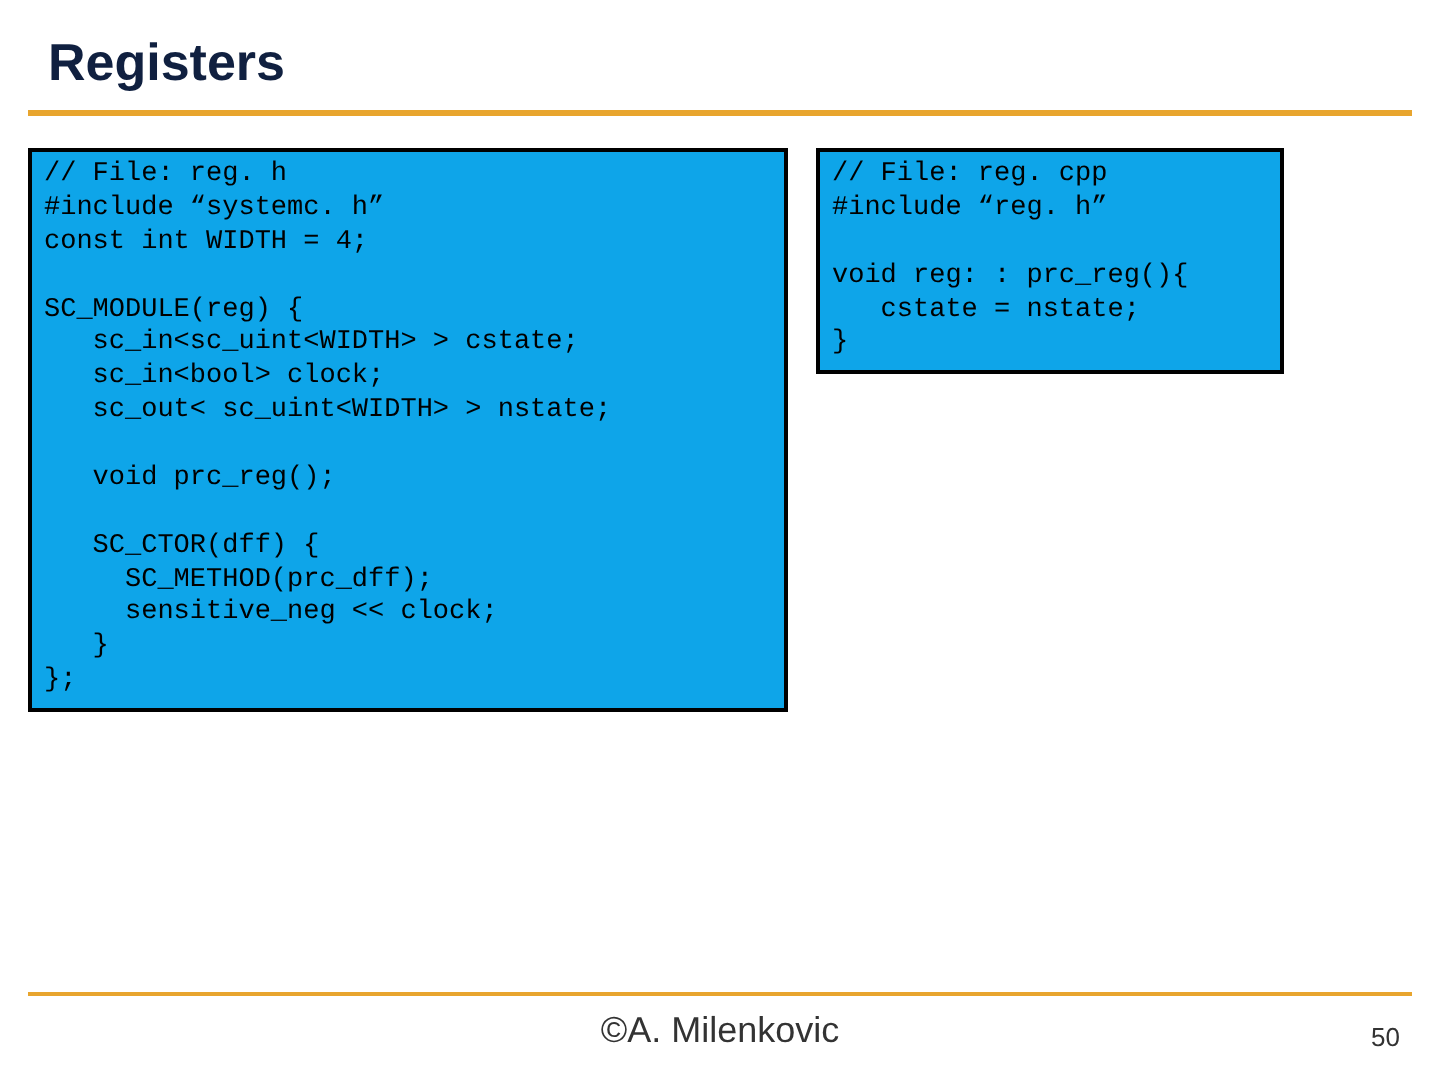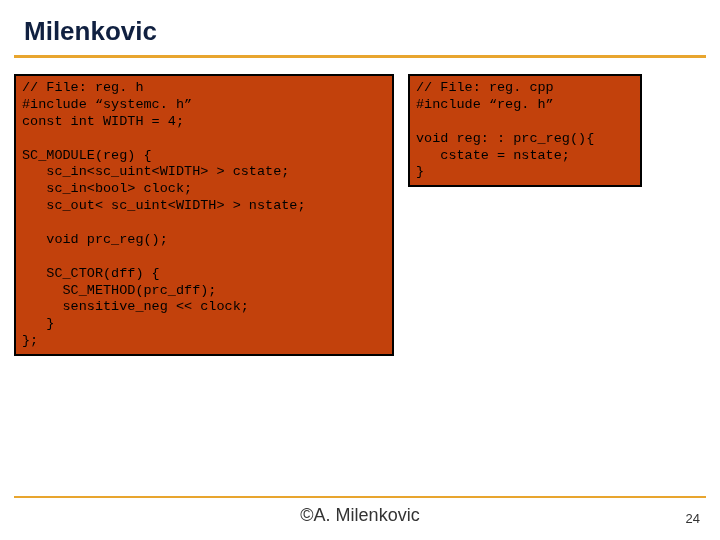--- a/index.html
+++ b/index.html
@@ -22,21 +22,21 @@
     background: #e8a52e;
     margin: 0 14px 16px 14px;
   }
   .content {
     position: relative;
     padding: 0 14px;
   }
   .codebox {
     position: absolute;
     border: 2px solid #000;
-    background: #c2410c;
+    background: #0ea5e9;
     padding: 4px 6px;
     font-family: "Courier New", Courier, monospace;
     font-size: 13.5px;
     line-height: 1.25;
     white-space: pre;
     color: #000;
   }
   .box-left {
     left: 14px;
     top: 0;
@@ -68,21 +68,21 @@
     position: absolute;
     bottom: 14px;
     right: 20px;
     font-size: 13px;
     color: #333;
   }
 </style>
 </head>
 <body>
 
-<div class="title">Milenkovic</div>
+<div class="title">Registers</div>
 <div class="title-rule"></div>
 
 <div class="content">
   <div class="codebox box-left">// File: reg. h
 #include “systemc. h”
 const int WIDTH = 4;
 
 SC_MODULE(reg) {
    sc_in&lt;sc_uint&lt;WIDTH&gt; &gt; cstate;
    sc_in&lt;bool&gt; clock;
@@ -98,13 +98,13 @@
   <div class="codebox box-right">// File: reg. cpp
 #include “reg. h”
 
 void reg: : prc_reg(){
    cstate = nstate;
 }</div>
 </div>
 
 <div class="footer-rule"></div>
 <div class="footer-author">©A. Milenkovic</div>
-<div class="footer-page">24</div>
+<div class="footer-page">50</div>
 
 </body></html>

